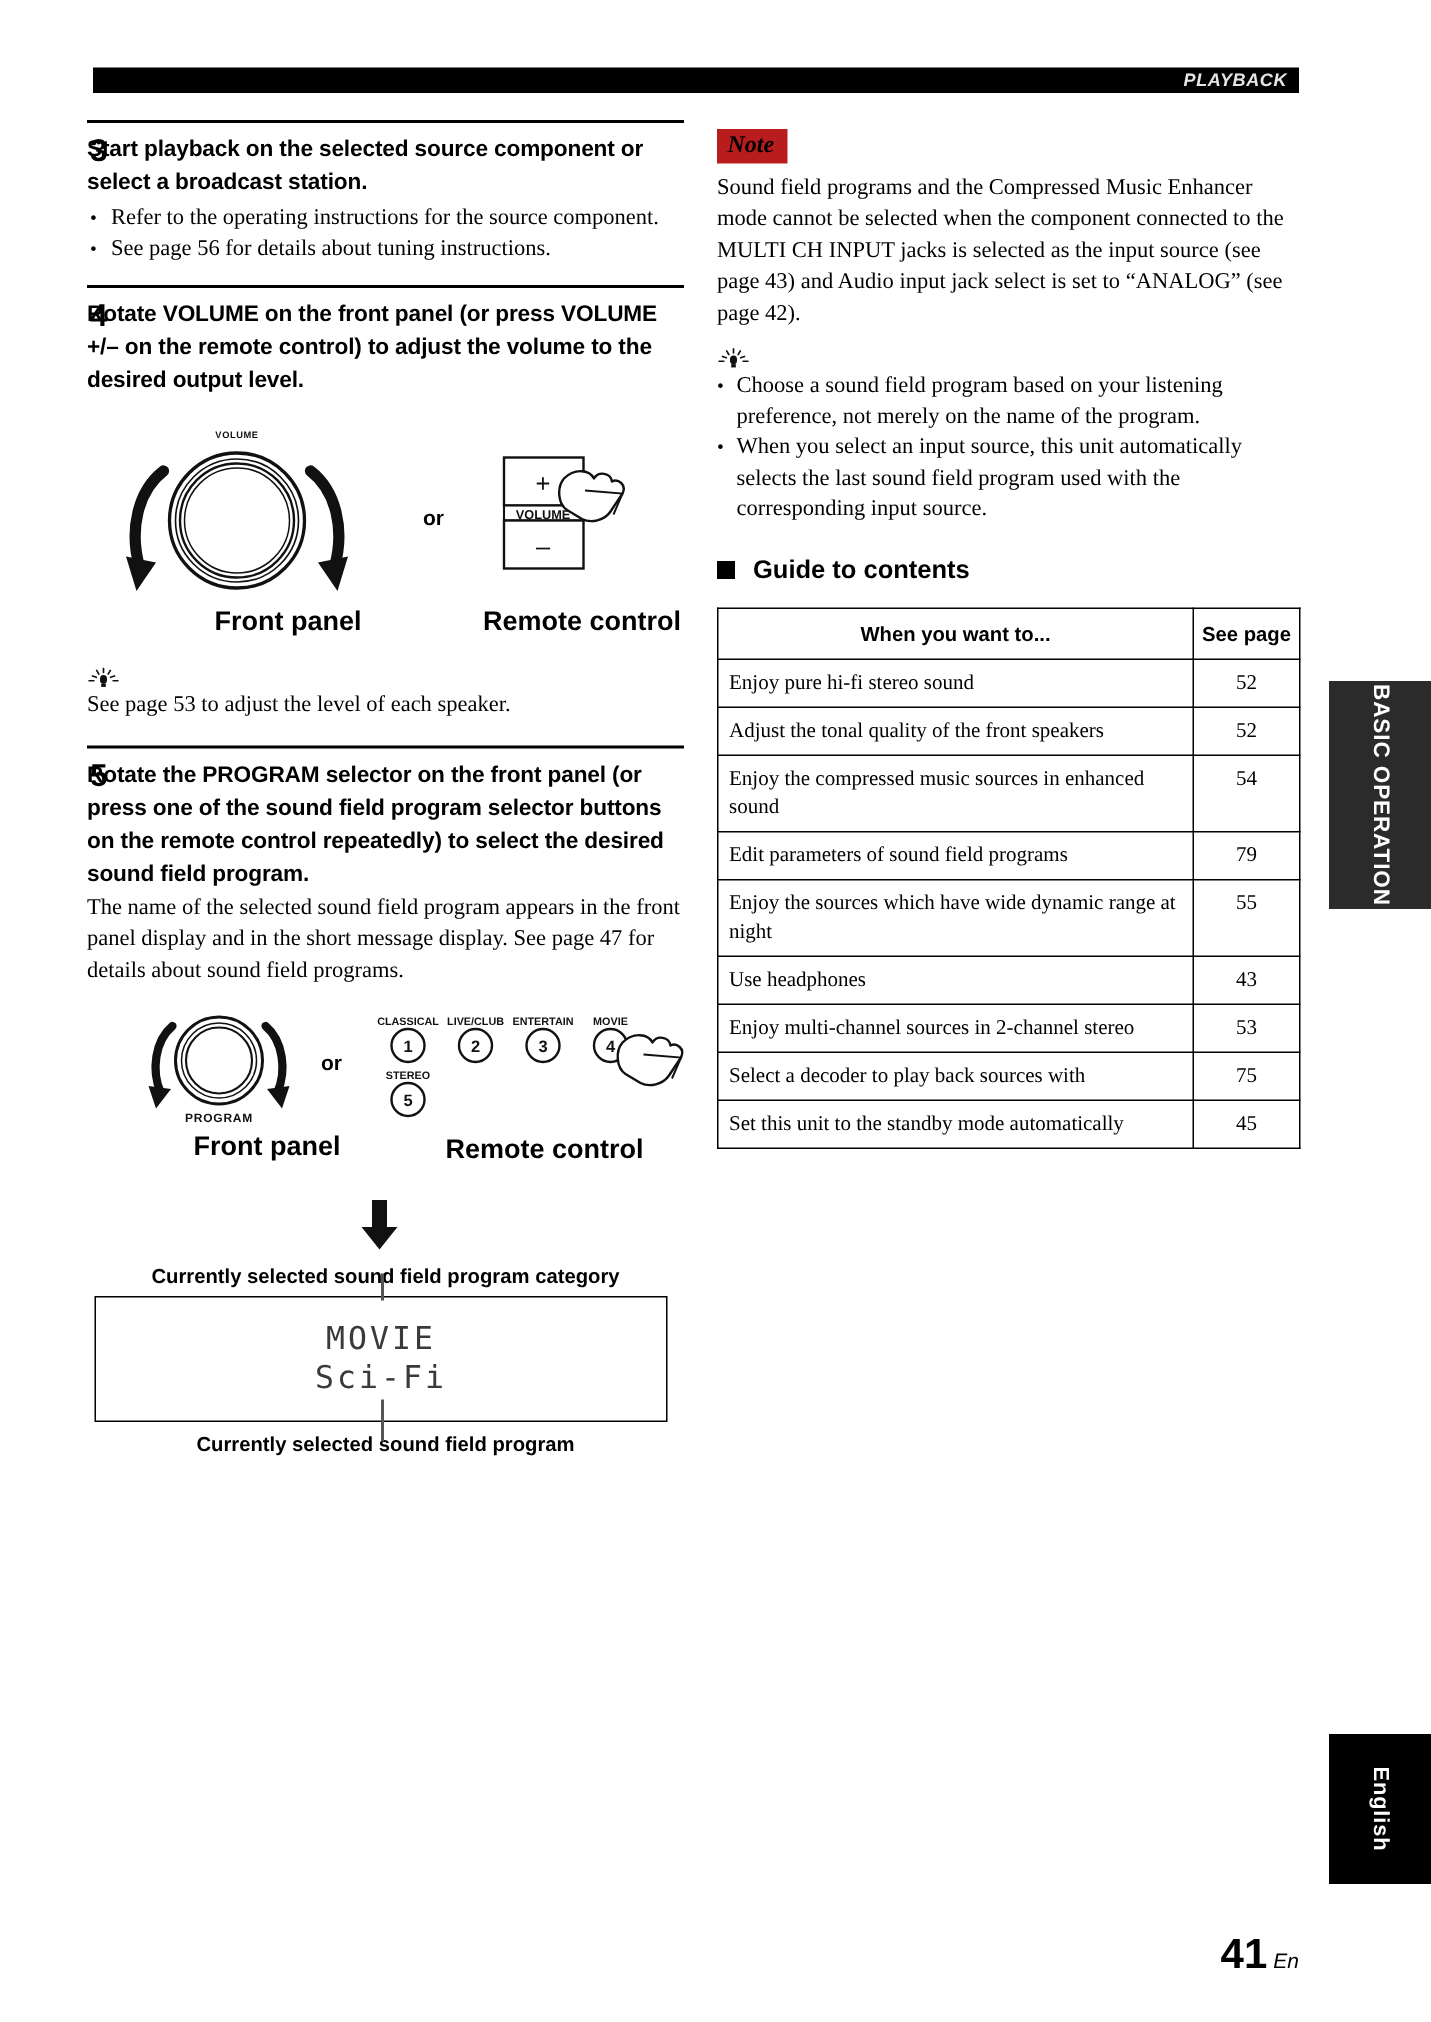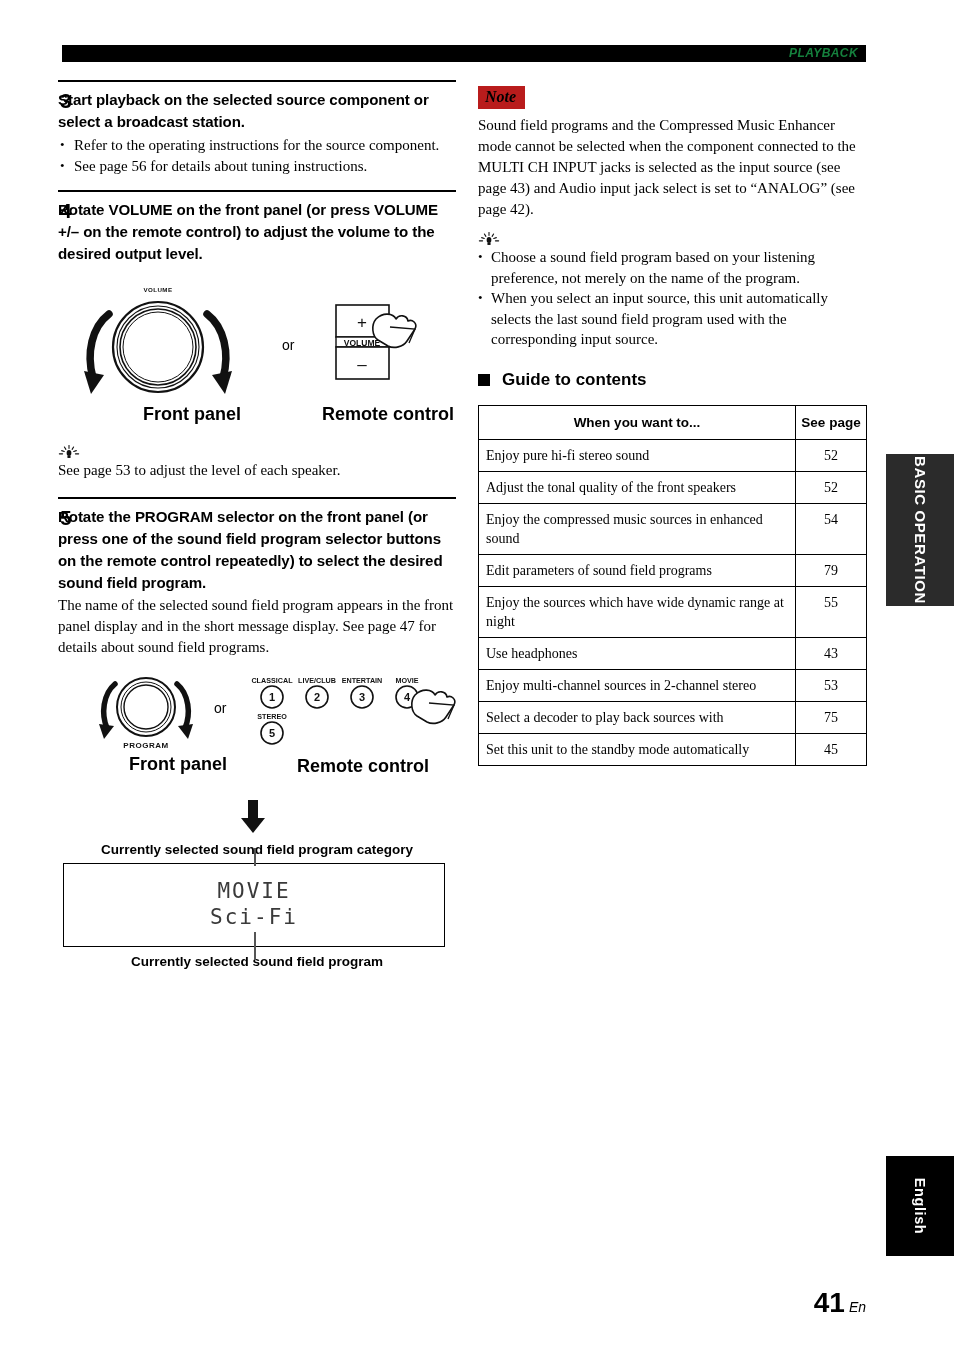--- a/index.html
+++ b/index.html
@@ -22,21 +22,21 @@
     left: 62px;
     top: 45px;
     width: 804px;
     height: 17px;
     background: #000000;
   }
   .header-bar-label {
     position: absolute;
     right: 8px;
     top: 1px;
-    color: #15803d;
+    color: #e5e5e5;
     font-family: "Liberation Sans", sans-serif;
     font-weight: bold;
     font-style: italic;
     font-size: 12px;
     letter-spacing: 0.4px;
     line-height: 15px;
   }
 
   
   .col-left {
@@ -268,21 +268,21 @@
   .fig { position: relative; }
   .fig-caption {
     font-family: "Liberation Sans", sans-serif;
     font-weight: bold;
     font-size: 18px;
     line-height: 17px;
     text-align: center;
   }
   .or-label {
     font-family: "Liberation Sans", sans-serif;
-    font-weight: normal;
+    font-weight: bold;
     font-size: 14px;
   }
 
   
   #fig-volume {
     margin-top: 14px;
     height: 130px;
   }
   #cap-front-1 {
     position: absolute;

